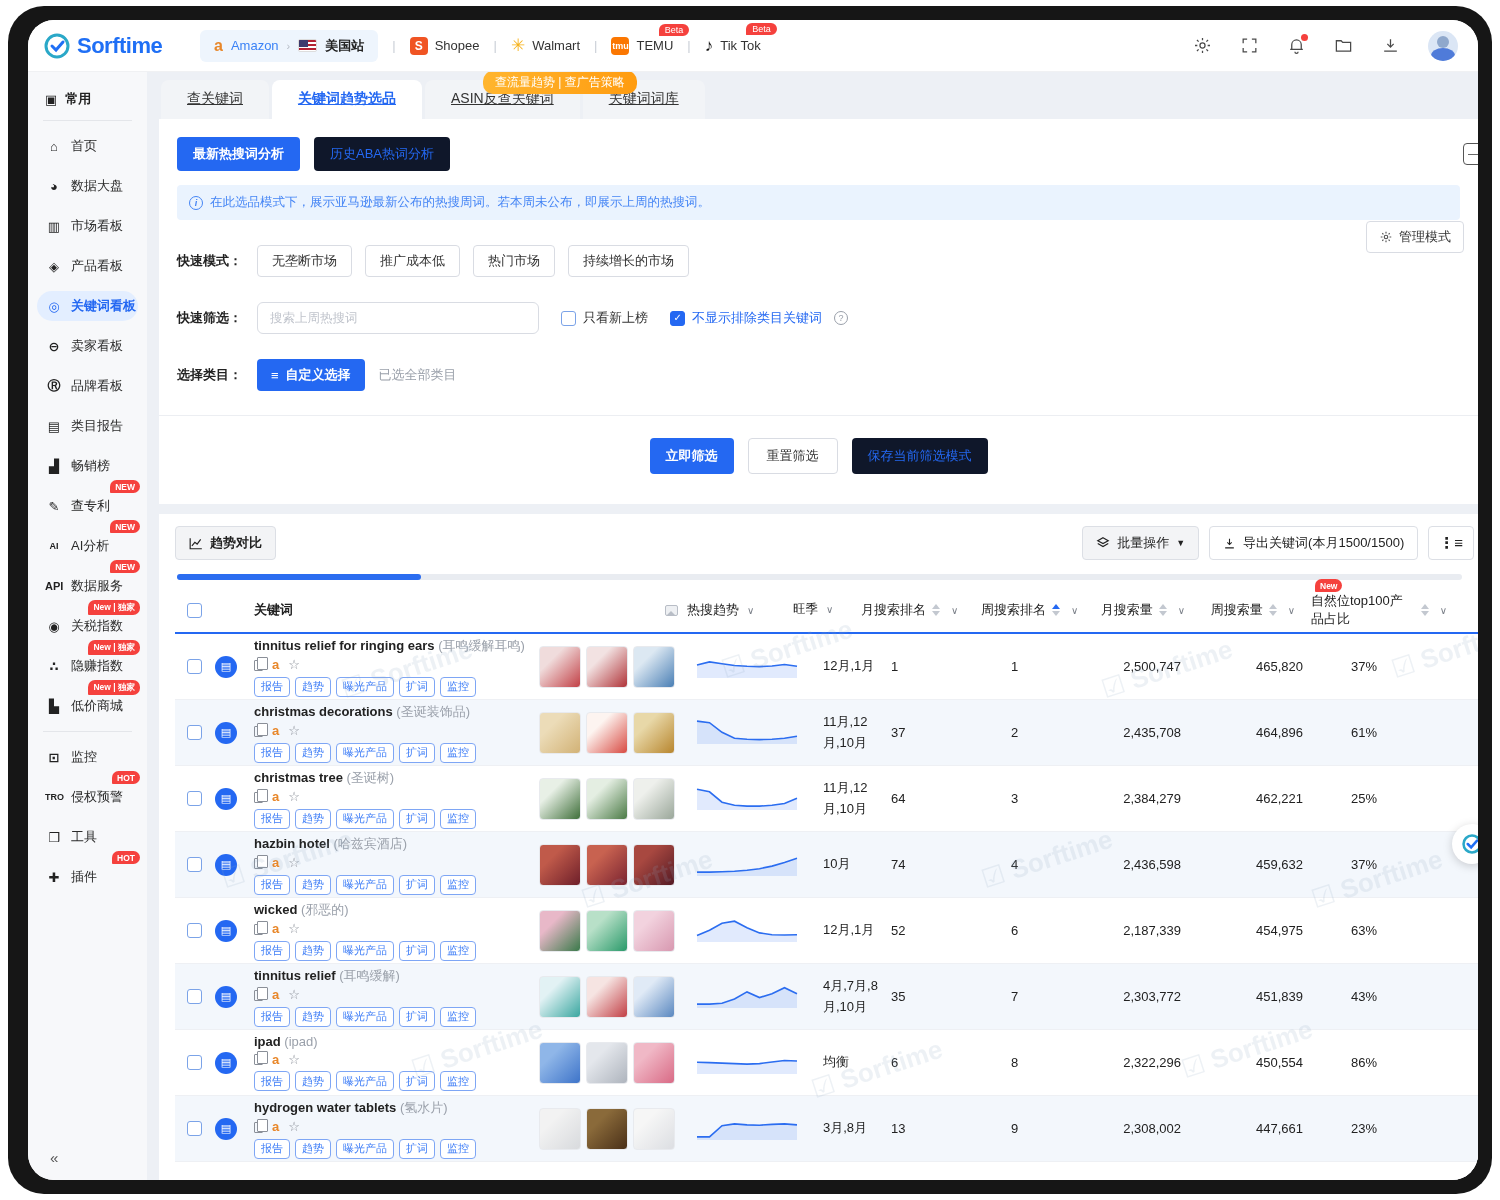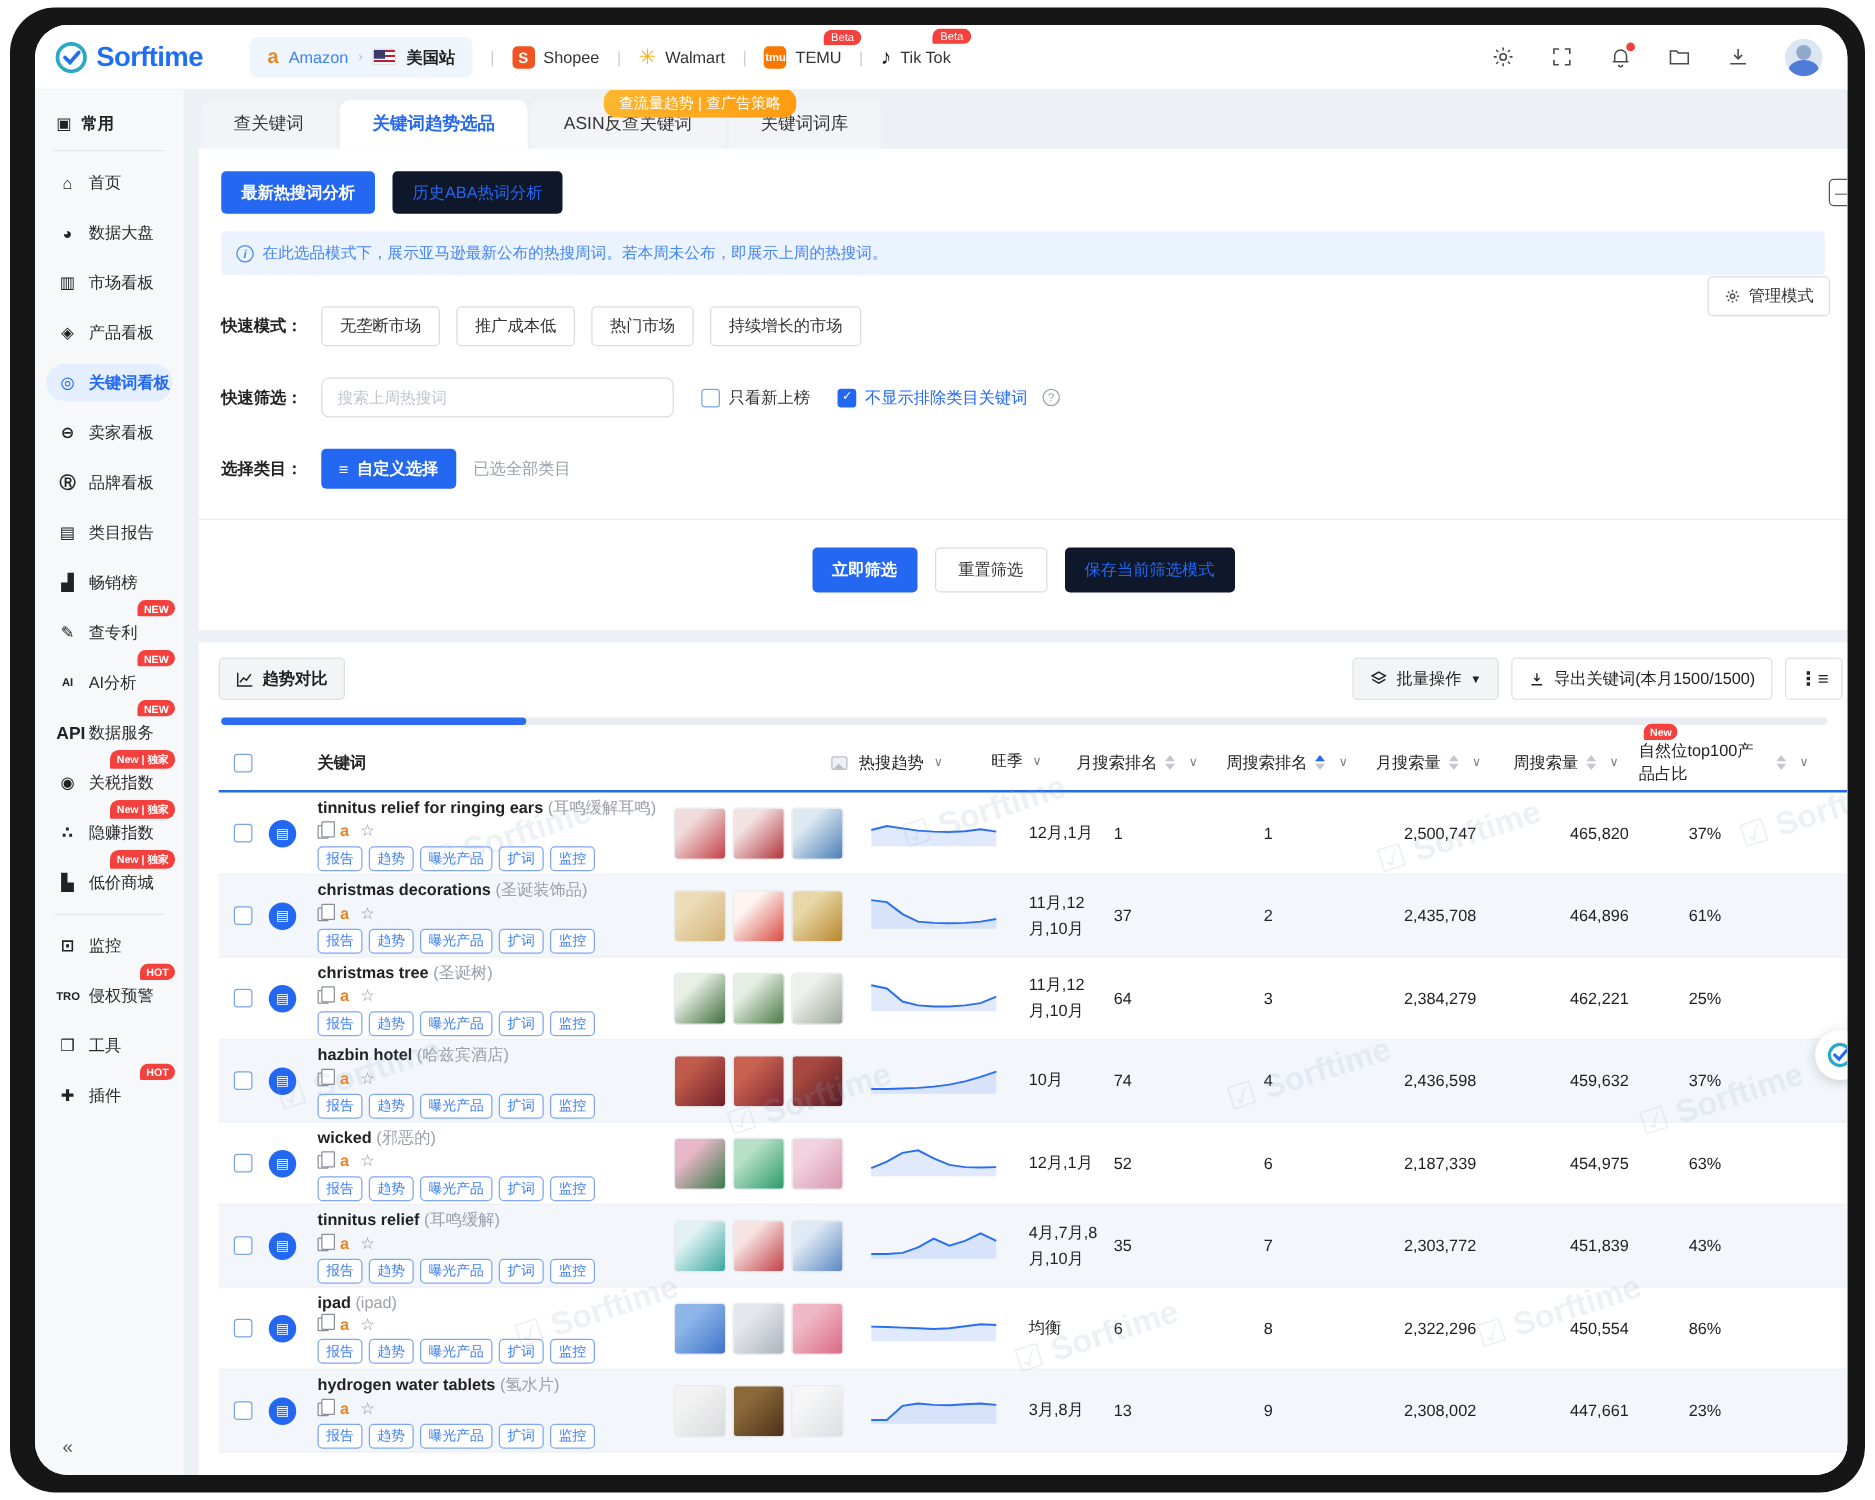--- a/index.html
+++ b/index.html
@@ -38,21 +38,21 @@
   .side-item .ig { width:18px; min-width:18px; text-align:center; font-size:13px; color:#222; font-weight:bold; }
   .side-item.active { background:#e3eeff; color:#2468f2; font-weight:bold; }
   .side-item.active .ig { color:#2468f2; }
   .side-badge { position:absolute; top:-11px; right:-2px; background:#f5413d; color:#fff; font-size:8.5px; padding:1.5px 5px; border-radius:7px 7px 7px 1px; font-weight:bold; }
   .collapse { position:absolute; bottom:14px; left:22px; color:#555; font-size:15px; cursor:pointer; }
 
   .main { flex:1; background:#edf0f5; position:relative; display:flex; flex-direction:column; overflow:hidden; }
 
   
   .tabstrip { display:flex; gap:3px; padding:8px 0 0 14px; position:relative; }
-  .tab { padding:10px 26px 11px; font-size:14px; color:#333; background:#f2f4f7; border-radius:8px 8px 0 0; cursor:pointer; }
+  .tab { padding:10px 26px 11px; font-size:14px; color:#333; background:#f2f4f7; border-radius:8px 8px 0 0; cursor:pointer;text-decoration:underline; }
   .tab.active { background:#fff; color:#2468f2; font-weight:bold; }
   .promo { position:absolute; left:336px; top:-1px; background:linear-gradient(90deg,#ffb52e,#ff9c10); color:#fff; font-size:12px; padding:3px 12px; border-radius:10px; z-index:3; white-space:nowrap; }
 
   
   .fpanel { background:#fff; margin-left:12px; padding:18px 18px 30px; position:relative; }
   .mode-tabs { display:flex; gap:14px; }
   .btn-solid { background:#2468f2; color:#fff; border:none; border-radius:4px; padding:8px 16px; font-size:13px; cursor:pointer; font-weight:bold; }
   .btn-soft { background:#0f172a; color:#2468f2; border:none; border-radius:4px; padding:8px 16px; font-size:13px; cursor:pointer; }
   .min-box { position:absolute; top:24px; right:-7px; width:22px; height:22px; border:1.5px solid #555; border-radius:4px; background:#fff; color:#555; display:flex; align-items:center; justify-content:center; font-size:12px; cursor:pointer; }
   .info-bar { margin-top:14px; background:#eaf3fe; border-radius:4px; padding:9px 12px; font-size:12.5px; color:#4585f5; display:flex; align-items:center; gap:7px; }
@@ -253,21 +253,21 @@
               <span class="ig">✎</span>
               <span>查专利</span>
               <span class="side-badge">NEW</span>
             </div>
             <div class="side-item">
               <span class="ig" style="font-size: 9px;">AI</span>
               <span>AI分析</span>
               <span class="side-badge">NEW</span>
             </div>
             <div class="side-item">
-              <span class="ig" style="font-size: 14px;">API</span>
+              <span class="ig" style="font-size: 11px;">API</span>
               <span>数据服务</span>
               <span class="side-badge">NEW</span>
             </div>
             <div class="side-item">
               <span class="ig">◉</span>
               <span>关税指数</span>
               <span class="side-badge">New | 独家</span>
             </div>
             <div class="side-item">
               <span class="ig">∴</span>

